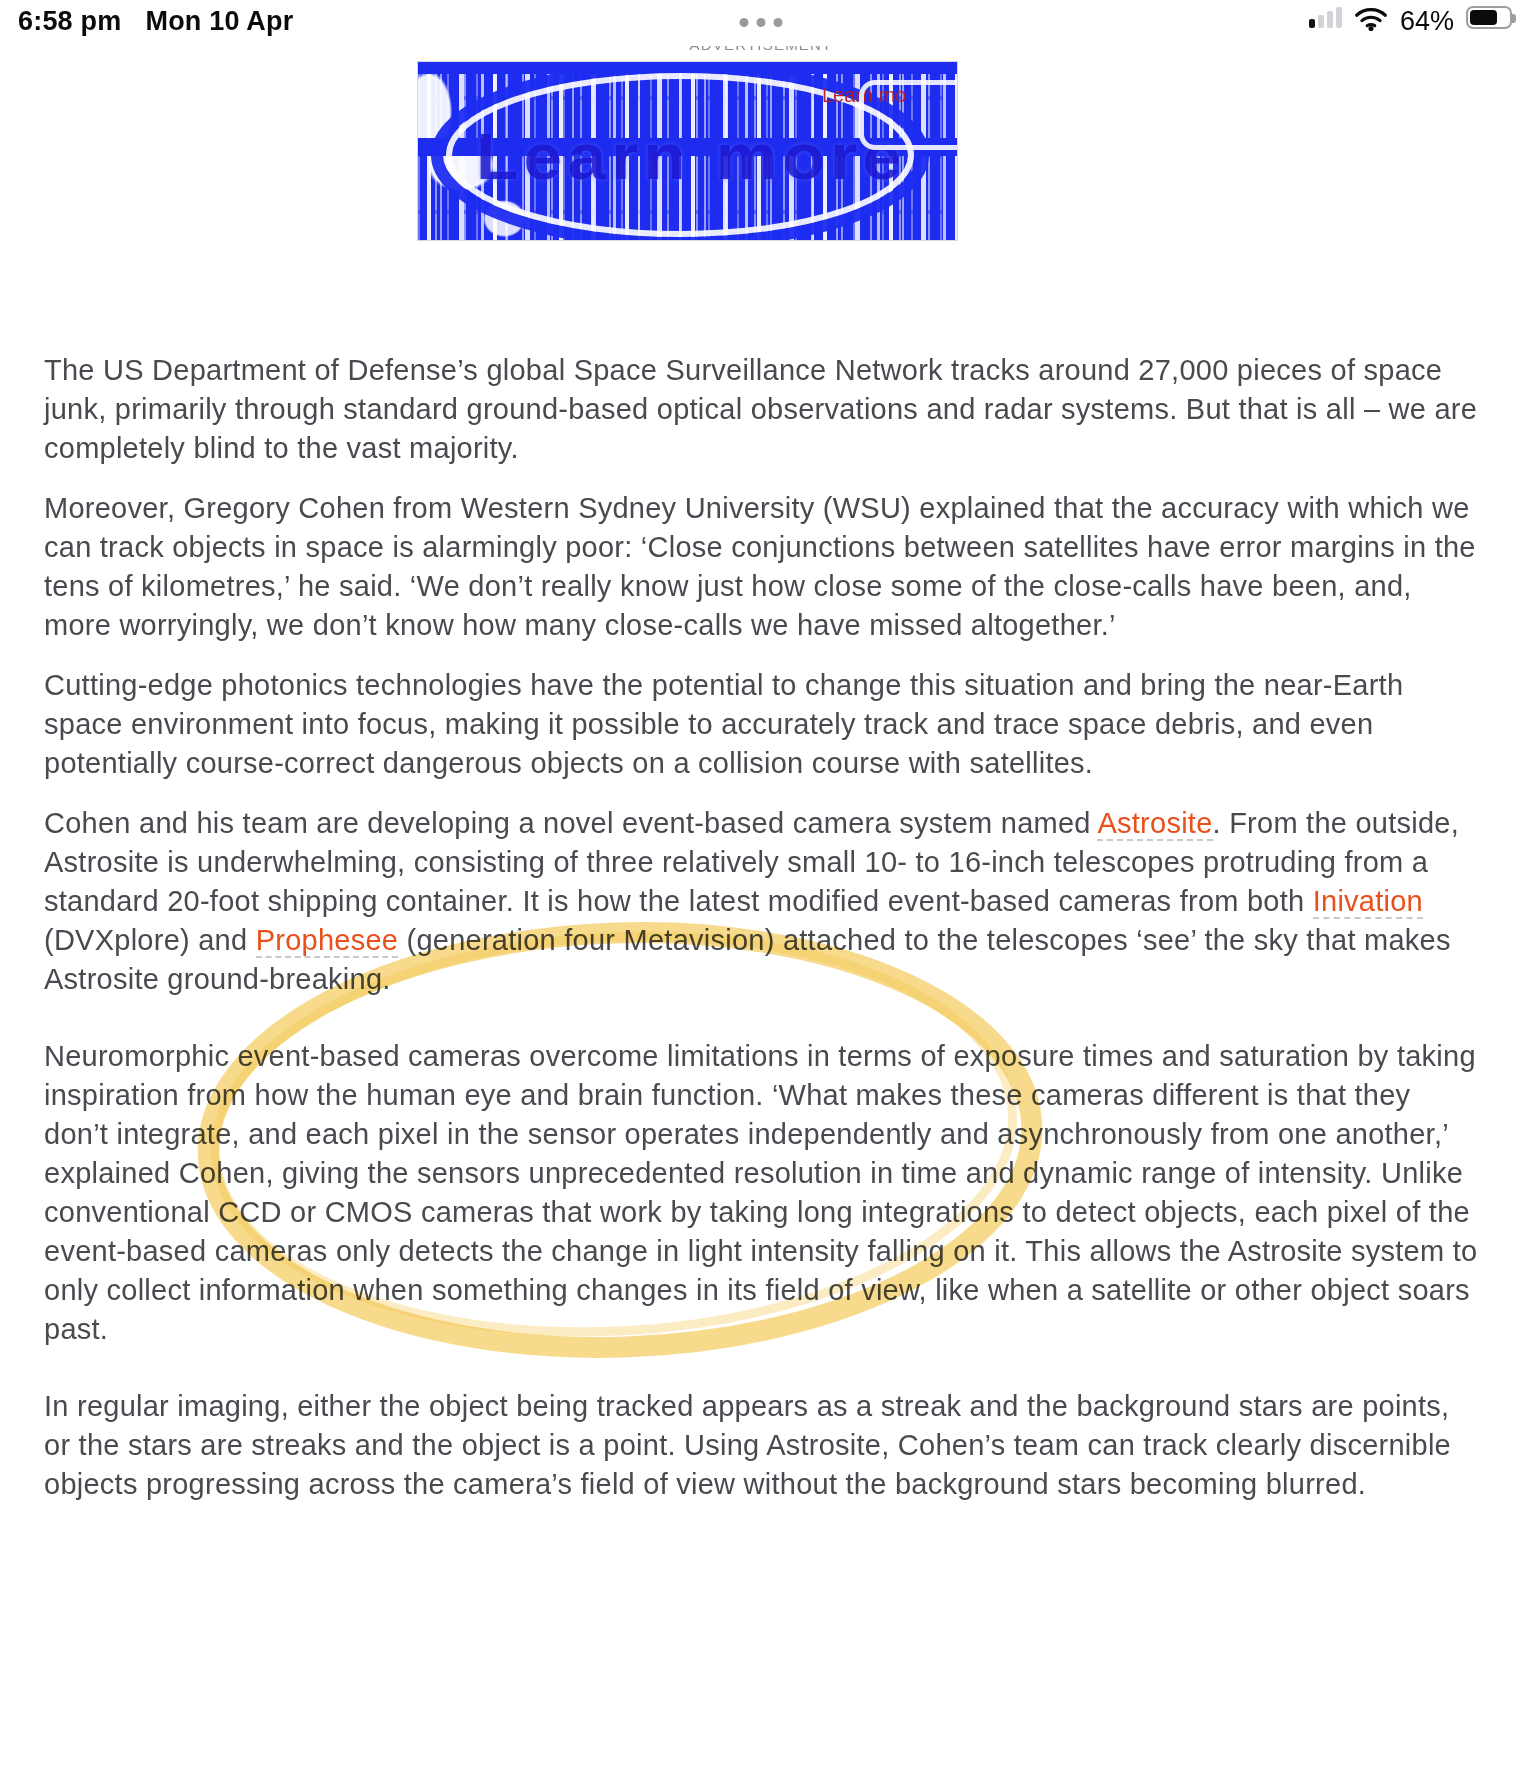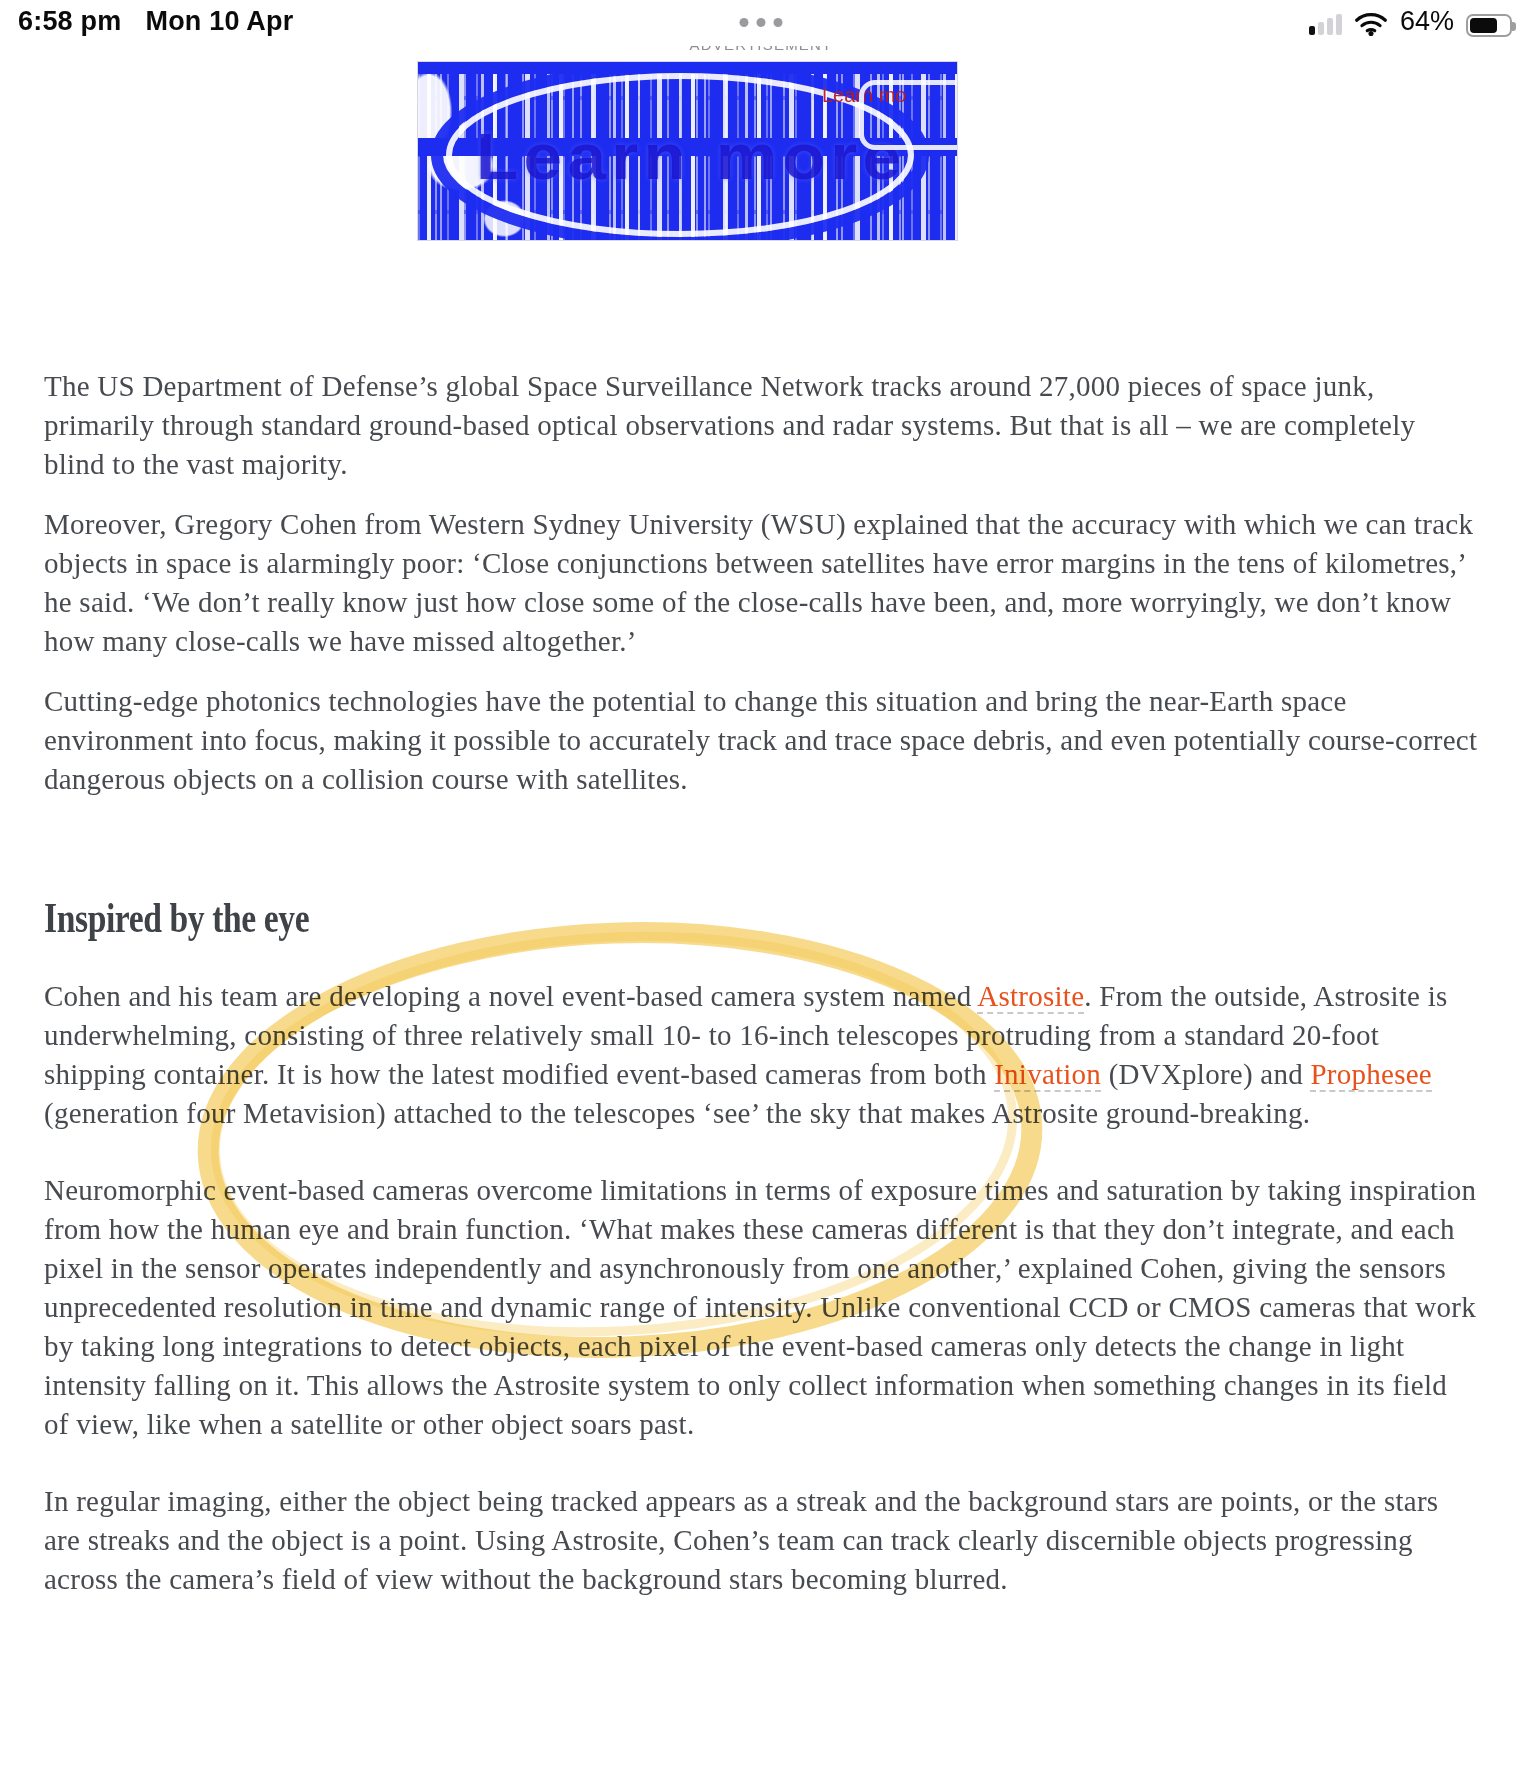--- a/index.html
+++ b/index.html
@@ -9,21 +9,21 @@
     background:#ffffff; position:relative; overflow:hidden;
   }
   .page { position:absolute; inset:0; }
 
   
   .status-bar { position:absolute; top:0; left:0; right:0; height:46px; background:#fff; z-index:20; }
   .sb-left { position:absolute; left:18px; top:6px; display:flex; gap:24px; align-items:center;
              font-size:27px; font-weight:600; color:#0b0b0c; letter-spacing:.2px; }
   .sb-dots { position:absolute; left:50%; top:18px; transform:translateX(-50%); display:flex; gap:8px; }
   .sb-dots i { width:9px; height:9px; border-radius:50%; background:#9a9a9f; display:block; }
-  .sb-right { position:absolute; right:10px; top:6px; display:flex; align-items:flex-end; gap:12px; }
+  .sb-right { position:absolute; right:10px; top:6px; display:flex; align-items:flex-start; gap:12px; }
   .sig { display:flex; align-items:flex-end; gap:3px; height:24px; padding-bottom:2px; }
   .sig i { width:6px; border-radius:2px; background:#d2d2d7; display:block; }
   .sig i.on { background:#111; }
   .sig i:nth-child(1){height:9px;} .sig i:nth-child(2){height:13px;}
   .sig i:nth-child(3){height:17px;} .sig i:nth-child(4){height:21px;}
   .batt-pct { font-size:27px; font-weight:500; color:#0b0b0c; }
   .battery { position:relative; width:46px; height:23px; border:2px solid rgba(0,0,0,.38);
              border-radius:7px; }
   .battery .fill { position:absolute; left:2px; top:2px; bottom:2px; width:64%; background:#0b0b0c; border-radius:4px; }
   .battery .nub { position:absolute; right:-6px; top:6px; width:4px; height:9px; background:rgba(0,0,0,.38);
@@ -54,23 +54,23 @@
   .ad-ring .inner { stroke:rgba(255,255,255,.9); }
   .ad-big-text { position:absolute; left:58px; top:58px; font-size:64px; font-weight:700;
                  letter-spacing:5px; color:rgba(26,20,205,.82); white-space:nowrap;
                  transform:scaleX(1.08); transform-origin:left center;
                  text-shadow:0 0 5px rgba(90,110,255,.5); }
   .ad-small-text { position:absolute; left:404px; top:22px; font-size:20px; color:#b91c1c; opacity:.95; }
   .ad-ghost-btn { position:absolute; right:-14px; top:18px; width:112px; height:70px;
                   border:5px solid rgba(255,255,255,.88); border-radius:16px; }
 
   
-  .article { position:absolute; top:16px; left:44px; width:1434px; padding-top:351px;
+  .article { position:absolute; top:0; left:44px; width:1434px; padding-top:351px;
              color:var(--body-text,#474a4f); font-size:29px; line-height:39px;
-             letter-spacing:.25px; z-index:4;font-family:Liberation Serif, serif; }
+             letter-spacing:.25px; z-index:4; }
   .article p { margin:0 0 21px 0; }
   .article p:nth-of-type(4), .article p:nth-of-type(5) { margin-bottom:38px; }
   .article h2 { margin:96px 0 36px 0; font-size:42px; line-height:46px; font-weight:700;
                 color:var(--heading,#3f4347); letter-spacing:-.5px; }
   .article h2 span { display:inline-block; transform:scaleX(.8); transform-origin:left center; }
   .article .link { color:var(--link,#e8501c); border-bottom:2px dashed #c9c9c9; cursor:pointer; }
 
   
   .annotation { position:absolute; left:0; top:0; width:1522px; height:1765px;
                 pointer-events:none; mix-blend-mode:multiply; z-index:6; }
@@ -123,21 +123,20 @@
     </svg>
     <div class="ad-big-text">Learn more</div>
     <div class="ad-small-text">Learn mo</div>
     <div class="ad-ghost-btn"></div>
   </div>
 
   <div class="article" id="article">
       <p><span>The US Department of Defense’s global Space Surveillance Network tracks around 27,000 pieces of space junk, primarily through standard ground-based optical observations and radar systems. But that is all – we are completely blind to the vast majority.</span></p>
       <p><span>Moreover, Gregory Cohen from Western Sydney University (WSU) explained that the accuracy with which we can track objects in space is alarmingly poor: ‘Close conjunctions between satellites have error margins in the tens of kilometres,’ he said. ‘We don’t really know just how close some of the close-calls have been, and, more worryingly, we don’t know how many close-calls we have missed altogether.’</span></p>
       <p><span>Cutting-edge photonics technologies have the potential to change this situation and bring the near-Earth space environment into focus, making it possible to accurately track and trace space debris, and even potentially course-correct dangerous objects on a collision course with satellites.</span></p>
-      <h2><span>Inspired by the eye</span></h2>
       <p><span>Cohen and his team are developing a novel event-based camera system named </span><span class="link">Astrosite</span><span>. From the outside, Astrosite is underwhelming, consisting of three relatively small 10- to 16-inch telescopes protruding from a standard 20-foot shipping container. It is how the latest modified event-based cameras from both </span><span class="link">Inivation</span><span> (DVXplore) and </span><span class="link">Prophesee</span><span> (generation four Metavision) attached to the telescopes ‘see’ the sky that makes Astrosite ground-breaking.</span></p>
       <p><span>Neuromorphic event-based cameras overcome limitations in terms of exposure times and saturation by taking inspiration from how the human eye and brain function. ‘What makes these cameras different is that they don’t integrate, and each pixel in the sensor operates independently and asynchronously from one another,’ explained Cohen, giving the sensors unprecedented resolution in time and dynamic range of intensity. Unlike conventional CCD or CMOS cameras that work by taking long integrations to detect objects, each pixel of the event-based cameras only detects the change in light intensity falling on it. This allows the Astrosite system to only collect information when something changes in its field of view, like when a satellite or other object soars past.</span></p>
       <p><span>In regular imaging, either the object being tracked appears as a streak and the background stars are points, or the stars are streaks and the object is a point. Using Astrosite, Cohen’s team can track clearly discernible objects progressing across the camera’s field of view without the background stars becoming blurred.</span></p>
     </div>
 
   <svg class="annotation" viewBox="0 0 1522 1765">
     <ellipse cx="620" cy="1140" rx="412" ry="207" stroke-width="21" opacity="0.62" transform="rotate(-2 620 1140)"></ellipse>
     <ellipse cx="614" cy="1134" rx="399" ry="197" stroke-width="9" opacity="0.32" transform="rotate(-3 614 1134)"></ellipse>
   </svg>
 

